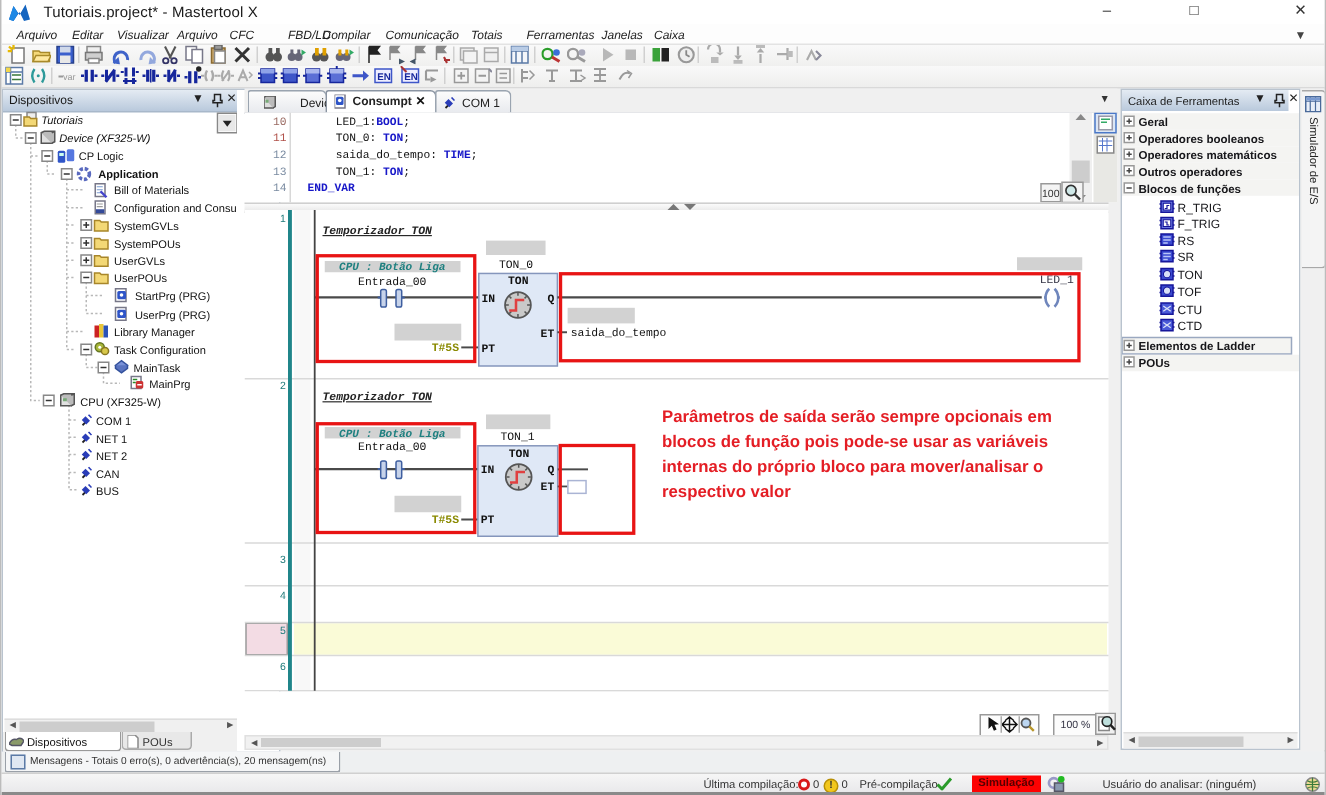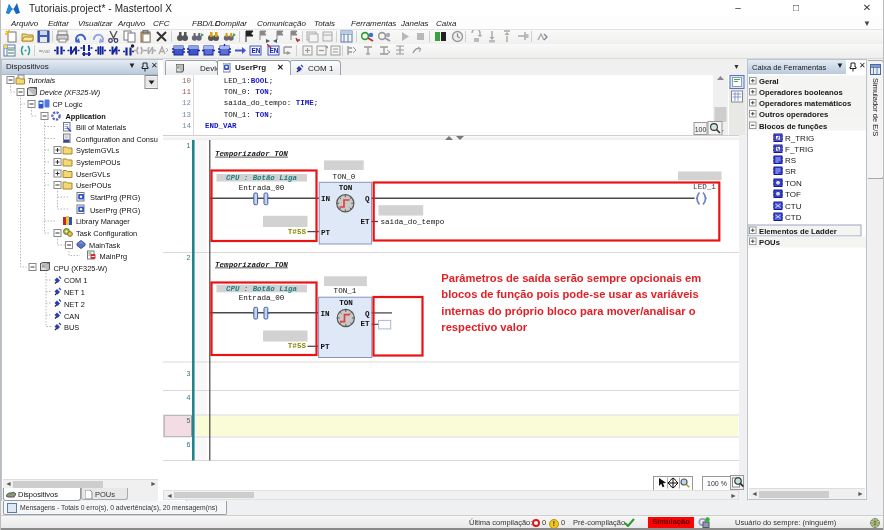--- a/index.html
+++ b/index.html
@@ -9,21 +9,21 @@
 .winbtn{top:2px;width:12px;height:11px;font-size:10px;color:#333;text-align:center;line-height:11px;}
 #menubar{left:0;top:16px;width:884px;height:13px;background:#fdfdfd;border-bottom:1px solid #e3e3e3;}
 .menu{position:absolute;top:2.5px;font-size:8px;color:#222;font-style:italic;}
 #tb1{left:0;top:30px;width:884px;height:14px;background:linear-gradient(#f9f9f9,#f0f0ef);}
 #tb2{left:0;top:44px;width:884px;height:14px;background:linear-gradient(#f9f9f9,#eeeeed);border-bottom:1px solid #d9d9d9;}
 .ic{position:absolute;top:0px;width:13px;height:13px;}
 .sep{position:absolute;top:1px;width:1px;height:11px;background:#d0d0d0;}
 #leftpanel{left:0;top:59px;width:186px;height:443px;background:#ffffff;border:1px solid #b9c3ce;box-sizing:border-box;}
 #lp-header{left:0;top:0;width:156px;height:14px;background:linear-gradient(#e4ebf3,#b9c9dc);border-bottom:1px solid #a8b8ca;}
 #rightpanel{left:746px;top:59px;width:120px;height:441px;background:#ffffff;border:1px solid #b9c3ce;box-sizing:border-box;}
-#rp-header{left:0;top:0;width:98px;height:14px;background:linear-gradient(#e4ebf3,#b9c9dc);border-bottom:1px solid #a8b8ca;}
+#rp-header{left:0;top:0;width:111px;height:14px;background:linear-gradient(#e4ebf3,#b9c9dc);border-bottom:1px solid #a8b8ca;}
 #sidestrip{left:866px;top:59px;width:18px;height:441px;background:#f0f0f0;}
 #center{left:162px;top:59px;width:582px;height:441px;}
 #tabbar{left:0;top:0;width:582px;height:16px;background:#f0f0f0;border-bottom:1px solid #c8ccd4;}
 .tab{position:absolute;top:1px;height:14px;border:1px solid #9aa4b0;border-bottom:none;border-radius:2px 4px 0 0;background:linear-gradient(#fcfcfc,#e8eaee);font-size:8px;color:#222;}
 #splitter{left:0;top:76px;width:576px;height:5px;background:linear-gradient(#fbfbfb,#e8e8e8);border-top:1px solid #cfcfcf;border-bottom:1px solid #cfcfcf;}
 #msgbar{left:0;top:501px;width:884px;height:14px;background:#eef0f1;}
 #msgtab{left:2px;top:0px;width:222px;height:13px;background:#f5f6f7;border:1px solid #9aa0a8;border-top:none;border-radius:0 0 2px 2px;font-size:7.5px;color:#333;}
 #statusbar{left:0;top:515px;width:884px;height:13px;background:linear-gradient(#f6f6f6,#e8e8ea);border-top:1px solid #d0d0d0;}
 #bottomline{left:0;top:528px;width:884px;height:2px;background:#8a8a8a;}
 .st{position:absolute;font-size:7.5px;color:#333;top:2px;}
@@ -560,21 +560,21 @@
             <rect x="1" y="2.5" width="2" height="2" fill="#7a7"></rect>
           </svg>
         <span class="abs" style="left:34px;top:2.5px">Device</span>
         </span>
       <span class="tab" style="left:54px;width:72px;background:#fff;border-color:#8a94a2;">
         <svg class="abs" style="left:5px;top:2px" width="8" height="10" viewBox="0 0 8 10">
             <rect x="0" y="0" width="7" height="9" fill="#fff" stroke="#778"></rect>
             <rect x="1" y="1.5" width="5" height="5.5" rx="1" fill="#2f55c8"></rect>
             <circle cx="3.5" cy="4" r="1.2" fill="#fff"></circle>
           </svg>
-        <span class="abs" style="left:17px;top:2px;font-weight:bold">UserPrg</span>
+        <span class="abs" style="left:17px;top:2px;font-weight:bold">Consumpt</span>
         <span class="abs" style="left:59px;top:2px;font-weight:bold;color:#111">✕</span>
         </span>
       <span class="tab" style="left:127px;width:49px;">
         <svg class="abs" style="left:5px;top:2.5px" width="9" height="9" viewBox="0 0 9 9">
             <path d="M1 8 l3 -3" stroke="#222" stroke-width="1.2"></path>
             <path d="M3 2 l3 3 -2.5 2.5 -3 -3 z" fill="#2a3db8"></path>
             <path d="M5 1 l1.5 1.5 M7 3 l-1.5 -1.5" stroke="#2a3db8" stroke-width="1.1"></path>
           </svg>
         <span class="abs" style="left:17px;top:2.5px">COM 1</span>
         </span>
@@ -894,20 +894,20 @@
     <span class="st" style="left:572px">Pré-compilação</span>
     <svg class="abs" style="left:623px;top:2px" width="11" height="9" viewBox="0 0 11 9">
         <path d="M1 5 l3 3 6 -7" fill="none" stroke="#2a9a2a" stroke-width="2"></path>
       </svg>
     <span class="abs" style="left:647px;top:1px;width:46px;height:10.5px;background:#fd0202;color:#550000;font-weight:bold;font-size:7.5px;text-align:center;line-height:10.5px">Simulação</span>
     <svg class="abs" style="left:697px;top:1px" width="12" height="11" viewBox="0 0 12 11">
         <circle cx="4.5" cy="5" r="3.2" fill="none" stroke="#9a9ac8" stroke-width="1.8"></circle>
         <rect x="5" y="5" width="6" height="5.5" fill="#8a9ab0" stroke="#556"></rect>
         <circle cx="9.5" cy="2.5" r="2.2" fill="#22bb22"></circle>
       </svg>
-    <span class="st" style="left:734px">Usuário do sempre: (ninguém)</span>
+    <span class="st" style="left:734px">Usuário do analisar: (ninguém)</span>
     <svg class="abs" style="left:869px;top:1.5px" width="10" height="10" viewBox="0 0 10 10">
         <circle cx="5" cy="5" r="4.5" fill="#e8d890" stroke="#888"></circle>
         <path d="M5 0.5 v9 M0.5 5 h9 M1.5 2.5 q3.5 2 7 0 M1.5 7.5 q3.5 -2 7 0" stroke="#3a7a3a" fill="none" stroke-width="0.8"></path>
       </svg>
   </div>
   <div class="abs" id="bottomline"></div>
 </div>
 
 </body></html>

